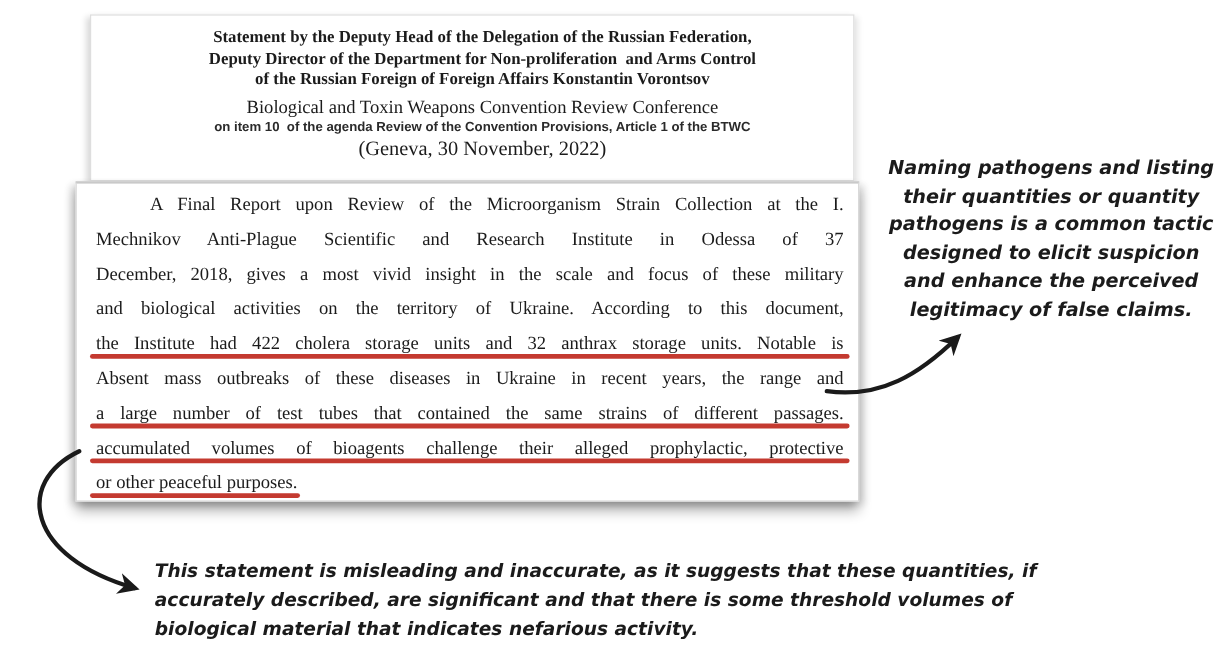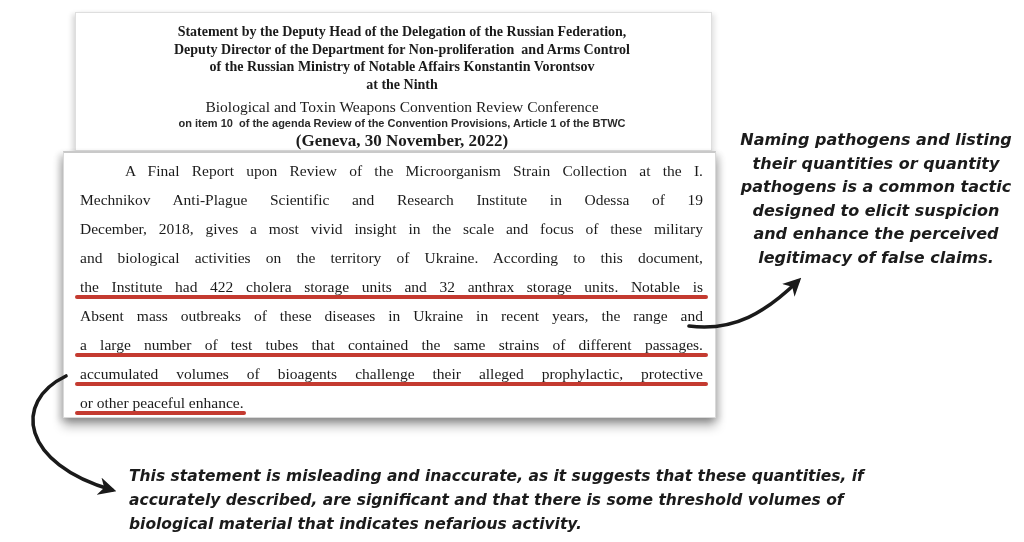--- a/index.html
+++ b/index.html
@@ -35,21 +35,21 @@
   }
   .hline { white-space: pre; margin-left: 17px; }
   .hline.s-bold { font-weight: bold; font-size: 14px; line-height: 17.5px; }
   .hline.s-bold-gap { font-weight: normal; font-size: 15.5px; line-height: 18px; margin-top: 5px; }
   .hline.s-agenda {
     font-family: "Liberation Sans", sans-serif;
     font-weight: bold;
     font-size: 11px; line-height: 15px;
     color: #2a2a2a;
   }
-  .hline.s-date { font-weight: bold; font-size: 17px; line-height: 20px; }
+  .hline.s-date { font-weight: normal; font-size: 17px; line-height: 20px; }
 
   .doc-body {
     position: absolute;
     left: 63px; top: 151px;
     width: 653px; height: 267px;
     background: var(--paper);
     border: 1px solid #d9d9d9;
     border-top: 2px solid #c9c9c9;
     box-shadow: 0 8px 10px rgba(0,0,0,0.30), -4px 3px 6px rgba(0,0,0,0.14), 4px 3px 6px rgba(0,0,0,0.12);
     padding: 3px 12px 0 16px;
@@ -117,50 +117,49 @@
 <body>
 
 <div class="stage">
 
   <div class="doc-header">
 
       <div class="hline s-bold">Statement by the Deputy Head of the Delegation of the Russian Federation,</div>
 
       <div class="hline s-bold">Deputy Director of the Department for Non-proliferation  and Arms Control</div>
 
-      <div class="hline s-bold">of the Russian Ministry of Notable Affairs Konstantin Vorontsov</div>
+      <div class="hline s-bold">of the Russian Foreign of Foreign Affairs Konstantin Vorontsov</div>
 
-      <div class="hline s-bold">at the Ninth</div>
 
       <div class="hline s-bold-gap">Biological and Toxin Weapons Convention Review Conference</div>
 
       <div class="hline s-agenda">on item 10  of the agenda Review of the Convention Provisions, Article 1 of the BTWC</div>
 
       <div class="hline s-date">(Geneva, 30 November, 2022)</div>
     </div>
 
   <div class="doc-body">
 
       <div class="bline indent">A Final Report upon Review of the Microorganism Strain Collection at the I.</div>
 
-      <div class="bline">Mechnikov Anti-Plague Scientific and Research Institute in Odessa of 19</div>
+      <div class="bline">Mechnikov Anti-Plague Scientific and Research Institute in Odessa of 37</div>
 
       <div class="bline">December, 2018, gives a most vivid insight in the scale and focus of these military</div>
 
       <div class="bline">and biological activities on the territory of Ukraine. According to this document,</div>
 
       <div class="bline underline">the Institute had 422 cholera storage units and 32 anthrax storage units. Notable is</div>
 
       <div class="bline">Absent mass outbreaks of these diseases in Ukraine in recent years, the range and</div>
 
       <div class="bline underline">a large number of test tubes that contained the same strains of different passages.</div>
 
       <div class="bline underline">accumulated volumes of bioagents challenge their alleged prophylactic, protective</div>
 
-      <div class="bline underline last">or other peaceful enhance.</div>
+      <div class="bline underline last">or other peaceful purposes.</div>
     </div>
 
   <div class="note note-right">
 
       <div class="nline">Naming pathogens and listing</div>
 
       <div class="nline">their quantities or quantity</div>
 
       <div class="nline">pathogens is a common tactic</div>
 

